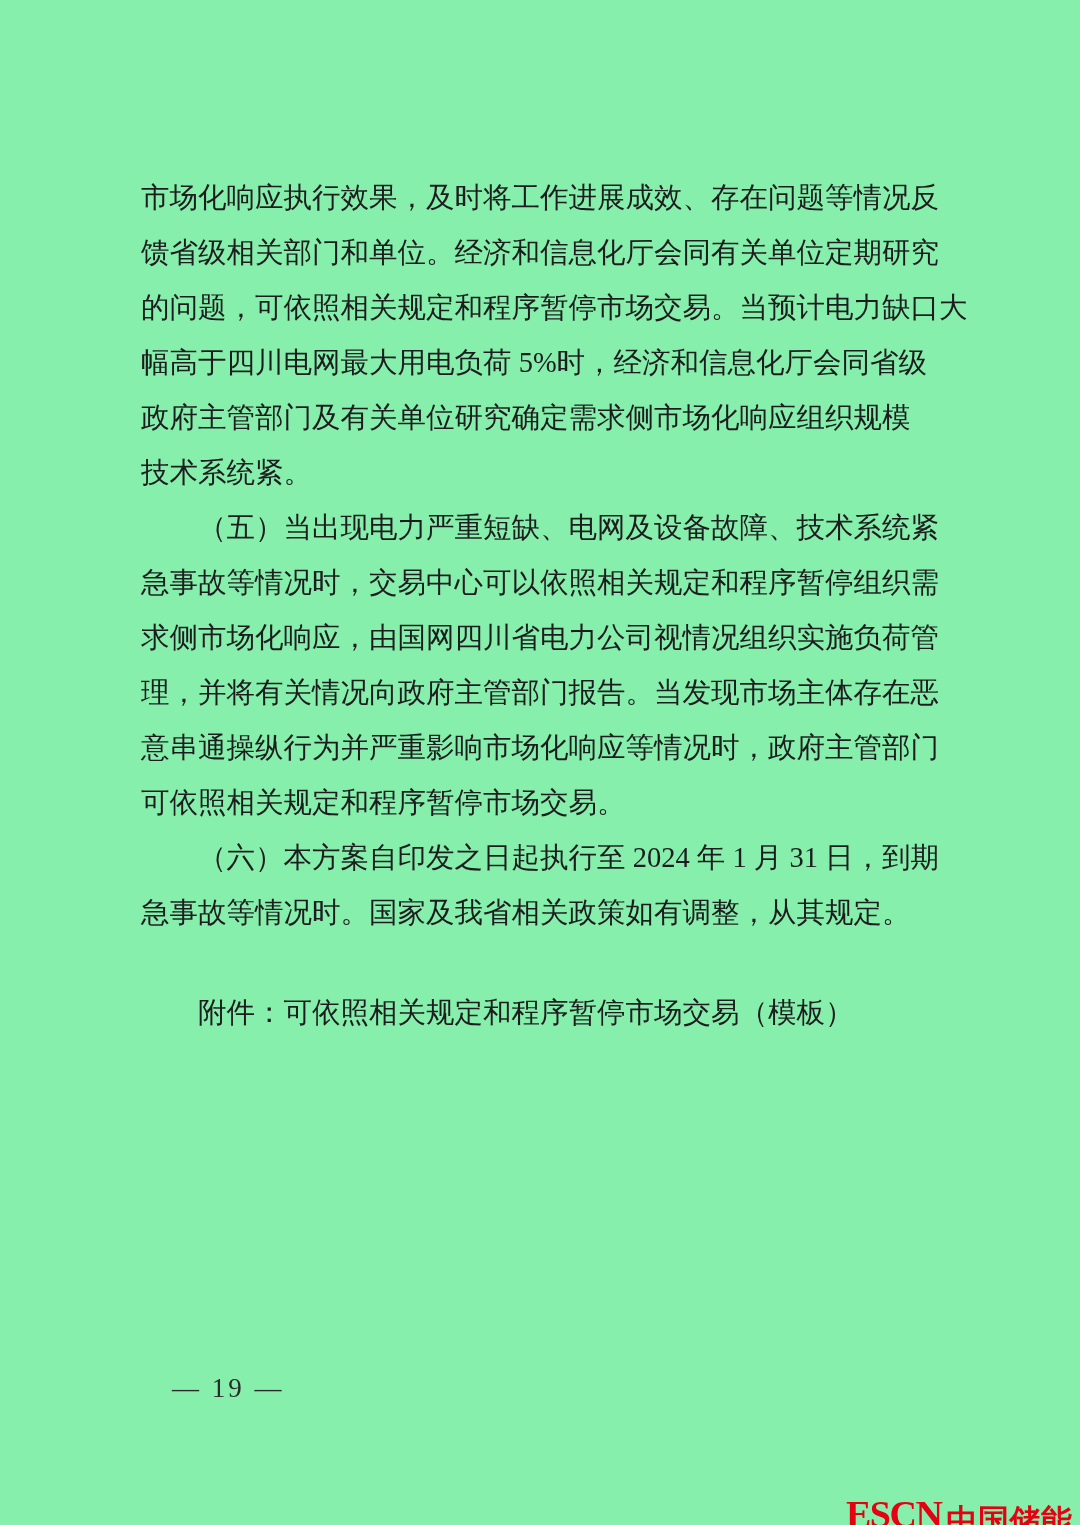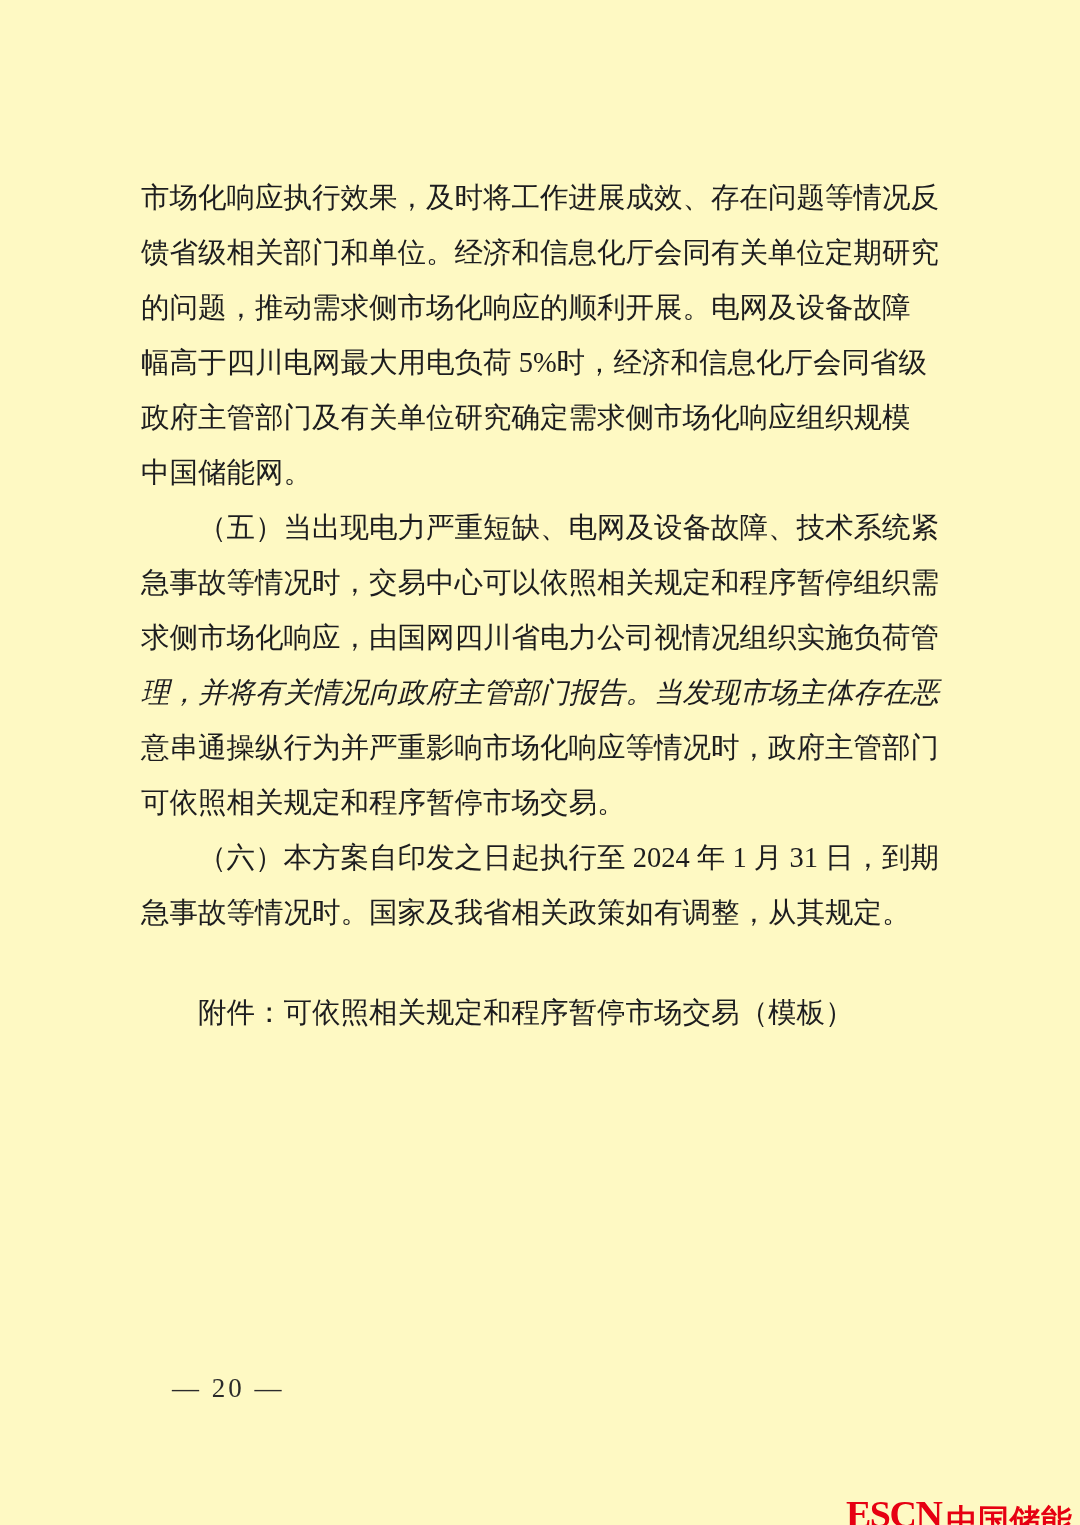--- a/index.html
+++ b/index.html
@@ -1,20 +1,20 @@
 <!DOCTYPE html>
 <html><head>
 <meta charset="utf-8">
 <style>
   html, body { margin: 0; padding: 0; background: #ffffff; }
   .page {
     position: relative;
     width: 1080px;
     height: 1525px;
-    background: #fef9c3;
+    background: #86efac;
     overflow: hidden;
     font-family: "Liberation Serif", "DejaVu Serif", serif;
   }
   .body-text {
     position: absolute;
     left: 141px;
     top: 170px;
     width: 801px;
     color: #1d1d1f;
     font-size: 28.5px;
@@ -61,41 +61,41 @@
 </head>
 <body>
 
 <div class="page">
 
   <div class="body-text" style="color: rgb(29, 29, 31);">
     <div>
         <div>
           <div class="line full" style="letter-spacing: 0px;">市场化响应执行效果，及时将工作进展成效、存在问题等情况反</div>
           <div class="line full" style="letter-spacing: 0px;">馈省级相关部门和单位。经济和信息化厅会同有关单位定期研究</div>
-          <div class="line full" style="letter-spacing: 0px;">的问题，推动需求侧市场化响应的顺利开展。电网及设备故障</div>
+          <div class="line full" style="letter-spacing: 0px;">的问题，可依照相关规定和程序暂停市场交易。当预计电力缺口大</div>
           <div class="line full" style="letter-spacing: 0px;">幅高于四川电网最大用电负荷 5%时，经济和信息化厅会同省级</div>
           <div class="line full" style="letter-spacing: 0px;">政府主管部门及有关单位研究确定需求侧市场化响应组织规模</div>
-          <div class="line">中国储能网。</div>
+          <div class="line">技术系统紧。</div>
         </div>
         <div>
           <div class="line full indent" style="letter-spacing: 0px;">（五）当出现电力严重短缺、电网及设备故障、技术系统紧</div>
           <div class="line full" style="letter-spacing: 0px;">急事故等情况时，交易中心可以依照相关规定和程序暂停组织需</div>
           <div class="line full" style="letter-spacing: 0px;">求侧市场化响应，由国网四川省电力公司视情况组织实施负荷管</div>
-          <div class="line full" style="letter-spacing: 0px; font-style: italic;">理，并将有关情况向政府主管部门报告。当发现市场主体存在恶</div>
+          <div class="line full" style="letter-spacing: 0px;">理，并将有关情况向政府主管部门报告。当发现市场主体存在恶</div>
           <div class="line full" style="letter-spacing: 0px;">意串通操纵行为并严重影响市场化响应等情况时，政府主管部门</div>
           <div class="line">可依照相关规定和程序暂停市场交易。</div>
         </div>
         <div>
           <div class="line full indent" style="letter-spacing: 0px;">（六）本方案自印发之日起执行至 2024 年 1 月 31 日，到期</div>
           <div class="line full" style="letter-spacing: 0px;">急事故等情况时。国家及我省相关政策如有调整，从其规定。</div>
         </div>
       </div>
     <div class="line indent attachment-line">附件：可依照相关规定和程序暂停市场交易（模板）</div>
   </div>
 
-  <div class="page-footer">— 20 —</div>
+  <div class="page-footer">— 19 —</div>
 
   <div class="site-logo">
     <span class="logo-en" style="color: rgb(230, 0, 18);">ESCN</span>
     <span class="logo-zh" style="color: rgb(230, 0, 18); margin-top: 44px;">中国储能网</span>
   </div>
 
 </div>
 
 </body></html>

